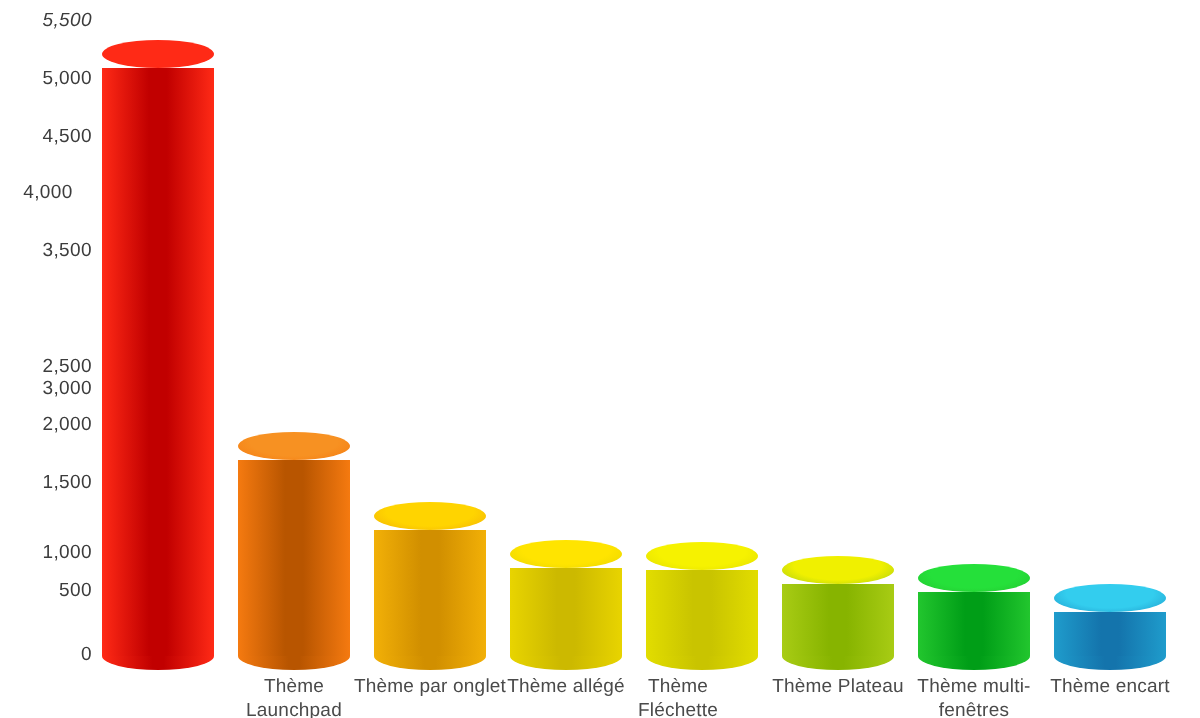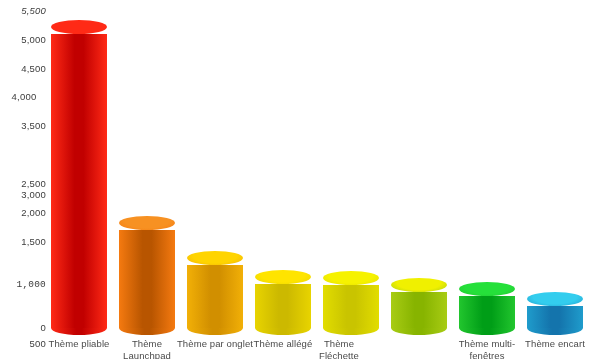--- a/index.html
+++ b/index.html
@@ -96,34 +96,33 @@
   <div id="y-axis">
       <div class="y-tick" style="top: 6px; font-style: italic;">5,500</div>
       <div class="y-tick" style="top: 34.8182px;">5,000</div>
       <div class="y-tick" style="top: 63.6364px;">4,500</div>
       <div class="y-tick" style="top: 92.4545px; text-align: center;">4,000</div>
       <div class="y-tick" style="top: 121.273px;">3,500</div>
       <div class="y-tick" style="top: 150.091px; margin-top: 40px;">3,000</div>
       <div class="y-tick" style="top: 178.909px;">2,500</div>
       <div class="y-tick" style="top: 207.727px;">2,000</div>
       <div class="y-tick" style="top: 236.545px;">1,500</div>
-      <div class="y-tick" style="top: 280px; font-family: Liberation Mono, monospace;">1,000</div>
-      <div class="y-tick" style="top: 291px; margin-top: 48px;">500</div>
+      <div class="y-tick" style="top: 272px;">1,000</div>
+      <div class="y-tick" style="top: 291px;">500</div>
       <div class="y-tick" style="top: 323px;">0</div>
     </div>
 
   <div id="plot-area">
       <div class="bar-group" style="left: 51px; width: 56px; height: 331.945px; bottom: 24px;">
         <div class="cyl" style="height: 307.945px;">
           <div class="cyl-bottom" style="background: linear-gradient(to right, rgb(255, 42, 22) 0%, rgb(193, 0, 0) 45%, rgb(193, 0, 0) 55%, rgb(255, 42, 22) 100%);"></div>
           <div class="cyl-body" style="height: 293.945px; background: linear-gradient(to right, rgb(255, 42, 22) 0%, rgb(193, 0, 0) 42%, rgb(193, 0, 0) 58%, rgb(255, 42, 22) 100%);"></div>
           <div class="cyl-top" style="bottom: 300.945px; background: radial-gradient(at 50% 35%, rgb(255, 42, 22) 0%, rgb(255, 42, 22) 55%, rgb(255, 42, 22) 100%);"></div>
         </div>
       </div>
-      <div class="cat-label" style="left: 39px; width: 80px; top: 338px;">Thème pliable</div>
       <div class="bar-group" style="left: 119px; width: 56px; height: 135.982px; bottom: 24px;">
         <div class="cyl" style="height: 111.982px;">
           <div class="cyl-bottom" style="background: linear-gradient(to right, rgb(245, 122, 16) 0%, rgb(184, 85, 0) 45%, rgb(184, 85, 0) 55%, rgb(245, 122, 16) 100%);"></div>
           <div class="cyl-body" style="height: 97.9818px; background: linear-gradient(to right, rgb(245, 122, 16) 0%, rgb(184, 85, 0) 42%, rgb(184, 85, 0) 58%, rgb(245, 122, 16) 100%);"></div>
           <div class="cyl-top" style="bottom: 104.982px; background: radial-gradient(at 50% 35%, rgb(247, 145, 34) 0%, rgb(247, 145, 34) 55%, rgb(245, 122, 16) 100%);"></div>
         </div>
       </div>
       <div class="cat-label" style="left: 107px; width: 80px; top: 338px;">Thème Launchpad</div>
       <div class="bar-group" style="left: 187px; width: 56px; height: 100.824px; bottom: 24px;">
         <div class="cyl" style="height: 76.8236px;">
@@ -149,20 +148,21 @@
         </div>
       </div>
       <div class="cat-label" style="left: 311px; width: 56px; top: 338px;">Thème Fléchette</div>
       <div class="bar-group" style="left: 391px; width: 56px; height: 74.3109px; bottom: 24px;">
         <div class="cyl" style="height: 50.3109px;">
           <div class="cyl-bottom" style="background: linear-gradient(to right, rgb(168, 204, 20) 0%, rgb(135, 180, 0) 45%, rgb(135, 180, 0) 55%, rgb(168, 204, 20) 100%);"></div>
           <div class="cyl-body" style="height: 36.3109px; background: linear-gradient(to right, rgb(168, 204, 20) 0%, rgb(135, 180, 0) 42%, rgb(135, 180, 0) 58%, rgb(168, 204, 20) 100%);"></div>
           <div class="cyl-top" style="bottom: 43.3109px; background: radial-gradient(at 50% 35%, rgb(240, 240, 0) 0%, rgb(240, 240, 0) 55%, rgb(168, 204, 20) 100%);"></div>
         </div>
       </div>
+      <div class="cat-label" style="left: 379px; width: 80px; top: 338px;">Thème Plateau</div>
       <div class="bar-group" style="left: 459px; width: 56px; height: 70.2764px; bottom: 24px;">
         <div class="cyl" style="height: 46.2764px;">
           <div class="cyl-bottom" style="background: linear-gradient(to right, rgb(34, 198, 46) 0%, rgb(0, 158, 23) 45%, rgb(0, 158, 23) 55%, rgb(34, 198, 46) 100%);"></div>
           <div class="cyl-body" style="height: 32.2764px; background: linear-gradient(to right, rgb(34, 198, 46) 0%, rgb(0, 158, 23) 42%, rgb(0, 158, 23) 58%, rgb(34, 198, 46) 100%);"></div>
           <div class="cyl-top" style="bottom: 39.2764px; background: radial-gradient(at 50% 35%, rgb(37, 224, 58) 0%, rgb(37, 224, 58) 55%, rgb(34, 198, 46) 100%);"></div>
         </div>
       </div>
       <div class="cat-label" style="left: 447px; width: 80px; top: 338px;">Thème multi-fenêtres</div>
       <div class="bar-group" style="left: 527px; width: 56px; height: 60.4782px; bottom: 24px;">
         <div class="cyl" style="height: 36.4782px;">

